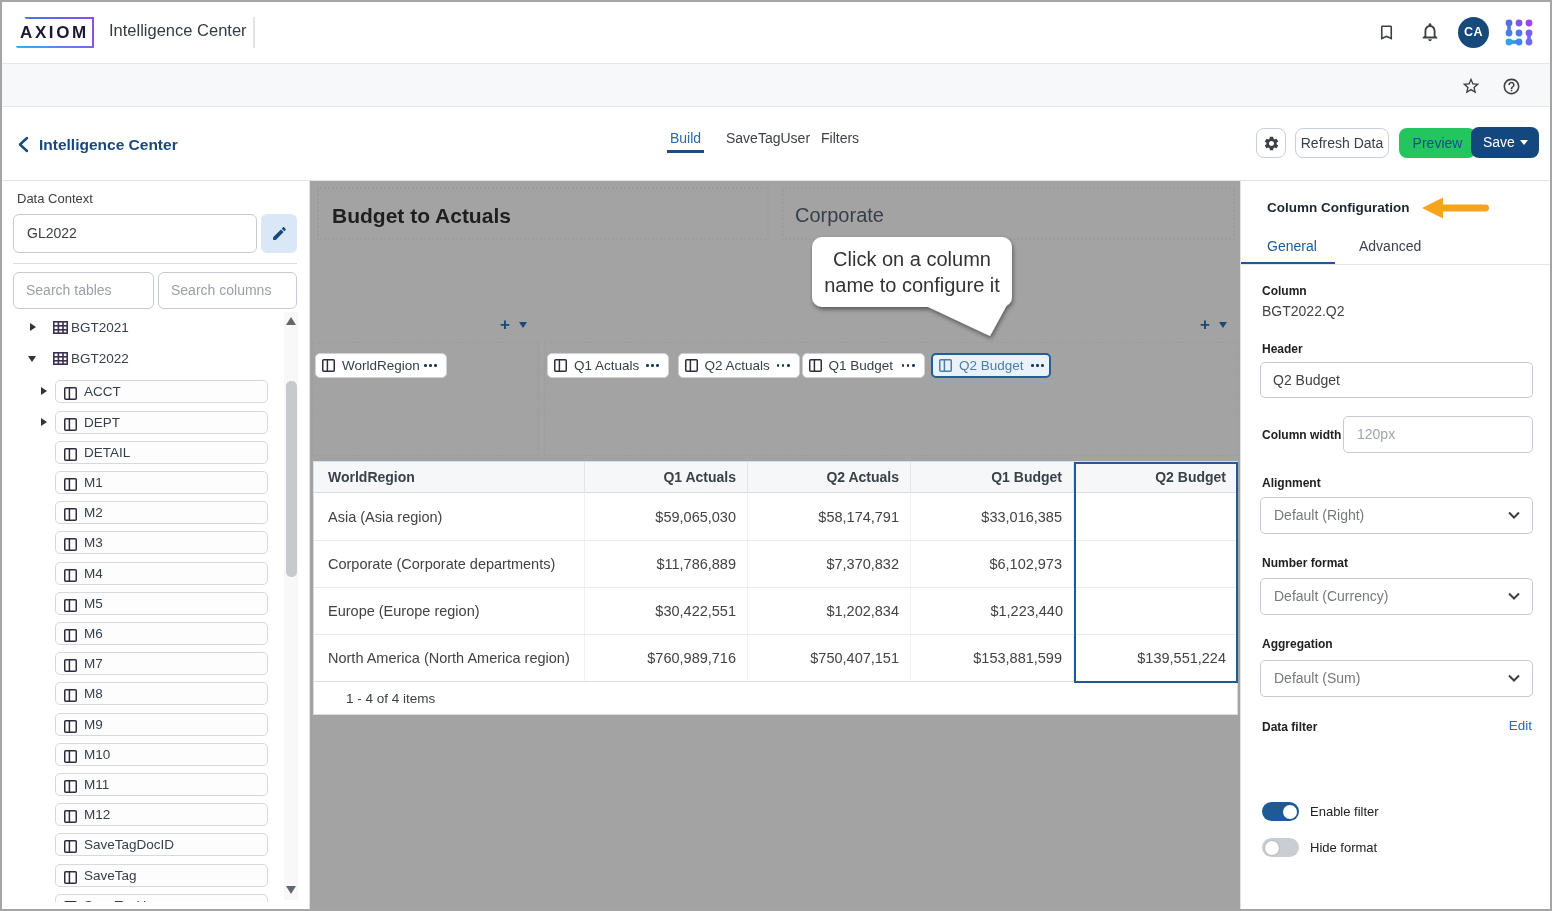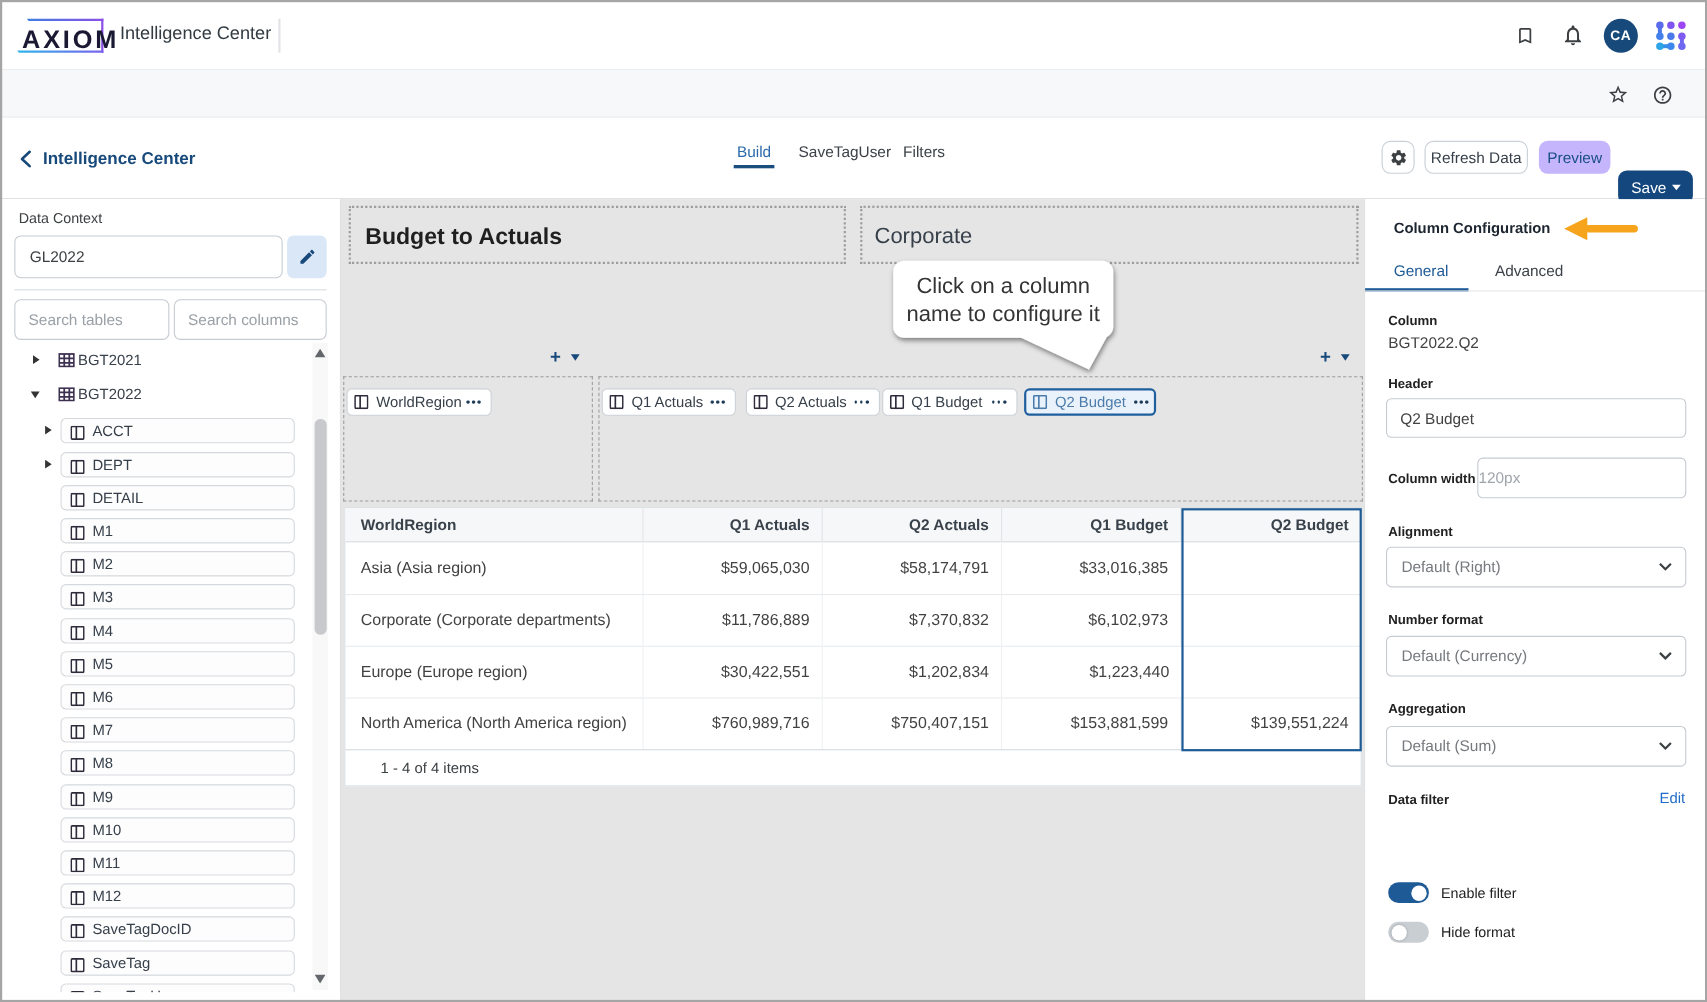--- a/index.html
+++ b/index.html
@@ -6,43 +6,43 @@
 html,body { width:1552px; height:911px; overflow:hidden; background:#fff;
   font-family:"Liberation Sans", sans-serif; }
 .abs { position:absolute; }
 #frame { position:absolute; left:0; top:0; width:1552px; height:911px;
   border-top:2px solid #a5a5a5; border-left:2px solid #a5a5a5;
   border-right:2px solid #a5a5a5; border-bottom:2px solid #a5a5a5;
   pointer-events:none; z-index:99; }
 
 #topbar { position:absolute; left:0; top:0; width:1552px; height:64px; background:#fff;
   border-bottom:1px solid #e5e7e9; }
-#axiomtxt { position:absolute; left:20px; top:23px; font-size:23px; font-weight:700;
+#axiomtxt { position:absolute; left:20px; top:23px; font-size:17px; font-weight:700;
   letter-spacing:2.6px; color:#1a1833; }
 #ictitle { position:absolute; left:109px; top:21px; font-size:16.5px; color:#323b42; }
 #topdiv { position:absolute; left:253px; top:17px; width:2px; height:31px; background:#e2e4e7; }
 #avatar { position:absolute; left:1458px; top:17px; width:31px; height:31px; border-radius:50%;
   background:#17497b; color:#fff; font-size:12.5px; font-weight:700; text-align:center;
   line-height:31px; letter-spacing:.5px; }
 
 #bar2 { position:absolute; left:0; top:64px; width:1552px; height:43px; background:#f7f8f9;
   border-bottom:1px solid #e5e7e9; }
 
 #hdr { position:absolute; left:0; top:107px; width:1552px; height:74px; background:#fff;
   border-bottom:1px solid #e0e3e6; }
 #backlink { position:absolute; left:39px; top:29px; font-size:15.5px; font-weight:700; color:#17497b; }
 .tab1 { position:absolute; top:23px; font-size:14px; color:#3c4248; }
 #tbuild { left:668px; width:35px; text-align:center; color:#2a6aab; }
 #tbuildu { position:absolute; left:667px; top:43px; width:37px; height:2.5px; background:#1a4e7e; }
 .btn { position:absolute; top:21px; height:30px; border-radius:8px; font-size:14px;
   text-align:center; line-height:28px; color:#37404a; background:#fff; border:1px solid #c9cfd6; }
 #gearbtn { left:1256px; width:30px; }
 #refreshbtn { left:1295px; width:94px; }
-#previewbtn { left:1399px; width:65px; background:#c4b5fd; border:none; color:#1b4f85; line-height:30px; }
-#savebtn { left:1471px; top:20px; width:68px; height:31px; background:#14477d; border:none;margin-top:28px; }
+#previewbtn { left:1399px; width:77px; background:#22c55e; border:none; color:#1b4f85; line-height:30px; }
+#savebtn { left:1471px; top:20px; width:68px; height:31px; background:#14477d; border:none; }
 #savebtn span { position:absolute; left:12px; top:0; line-height:31px; color:#fff; font-size:14px; }
 #savecaret { position:absolute; right:11px; top:13px; width:0; height:0;
   border-left:4.5px solid transparent; border-right:4.5px solid transparent; border-top:5.5px solid #fff; }
 
 #sidebar { position:absolute; left:0; top:181px; width:310px; height:729px; background:#fff;
   border-right:1px solid #dfe3e6; overflow:hidden; }
 #dctx { position:absolute; left:17px; top:10px; font-size:13px; color:#3c4043; }
 #glinput { position:absolute; left:13px; top:33px; width:244px; height:39px; border:1px solid #c6cbd1;
   border-radius:6px; font-size:14px; color:#3c4043; line-height:37px; padding-left:13px; background:#fff; }
 #editbtn { position:absolute; left:261px; top:33px; width:36px; height:39px; border-radius:6px;
@@ -59,21 +59,21 @@
 .tri-r { position:absolute; width:0; height:0; border-top:4.5px solid transparent;
   border-bottom:4.5px solid transparent; border-left:6px solid #333; }
 .tri-d { position:absolute; width:0; height:0; border-left:4.5px solid transparent;
   border-right:4.5px solid transparent; border-top:6px solid #333; }
 .boxicon { position:absolute; left:8px; top:4px; }
 
 #sbtrack { position:absolute; left:284px; top:131px; width:14px; height:588px; background:#f8f8f8; }
 #sbthumb { position:absolute; left:285.5px; top:200px; width:11px; height:196px; background:#c7c9cc; border-radius:5px; }
 #sbmask { position:absolute; left:0; top:721px; width:309px; height:8px; background:#fff; }
 
-#canvas { position:absolute; left:310px; top:181px; width:930px; height:729px; background:#e5e5e5; }
+#canvas { position:absolute; left:310px; top:181px; width:930px; height:729px; background:#a3a3a3; }
 .dotbox { position:absolute; border:2px dotted #9d9d9d; }
 .dashbox { position:absolute; border:1.5px dashed #9d9d9d; }
 #title1 { left:7px; top:6px; width:452px; height:53px; }
 #title1 span { position:absolute; left:13px; top:15px; font-size:21px; font-weight:700; color:#1f1f1f; }
 #title2 { left:472px; top:6px; width:453px; height:53px; }
 #title2 span { position:absolute; left:11px; top:15px; font-size:20px; color:#37404a; }
 #title3 { left:7px; top:69px; width:918px; height:52px; }
 #title3 span { position:absolute; left:13px; top:17px; font-size:14.5px; color:#3c4043; }
 .plusrow { position:absolute; top:135px; height:18px; display:flex; align-items:center; }
 .plus { font-size:17px; font-weight:700; color:#17497b; line-height:16px; }
@@ -515,21 +515,21 @@
   </svg>
   <div id="ptabG">General</div>
   <div id="ptabA">Advanced</div>
   <div id="ptabu"></div>
   <div id="ptabline"></div>
   <div class="plabel" style="top:103px">Column</div>
   <div class="pvalue" style="top:122px">BGT2022.Q2</div>
   <div class="plabel" style="top:161px">Header</div>
   <div class="pinput" style="top:181px;line-height:34px;padding-left:12px;color:#424242;">Q2 Budget</div>
   <div class="plabel" style="top:247px">Column width</div>
-  <div class="pinput" style="left:102px;top:235px;width:190px;height:37px;line-height:35px;color:#a0a5ab;">120px</div>
+  <div class="pinput" style="left:102px;top:235px;width:190px;height:37px;line-height:35px;padding-left:13px;color:#a0a5ab;">120px</div>
   <div class="plabel" style="top:295px">Alignment</div>
   <div class="pselect" style="top:316px">
       <span>Default (Right)</span>
     <svg class="chev" width="12" height="8" viewBox="0 0 12 8">
         <polyline points="1,1.5 6,6.5 11,1.5" fill="none" stroke="#3c4043" stroke-width="2"></polyline>
       </svg>
   </div>
   <div class="plabel" style="top:375px">Number format</div>
   <div class="pselect" style="top:397px">
       <span>Default (Currency)</span>

